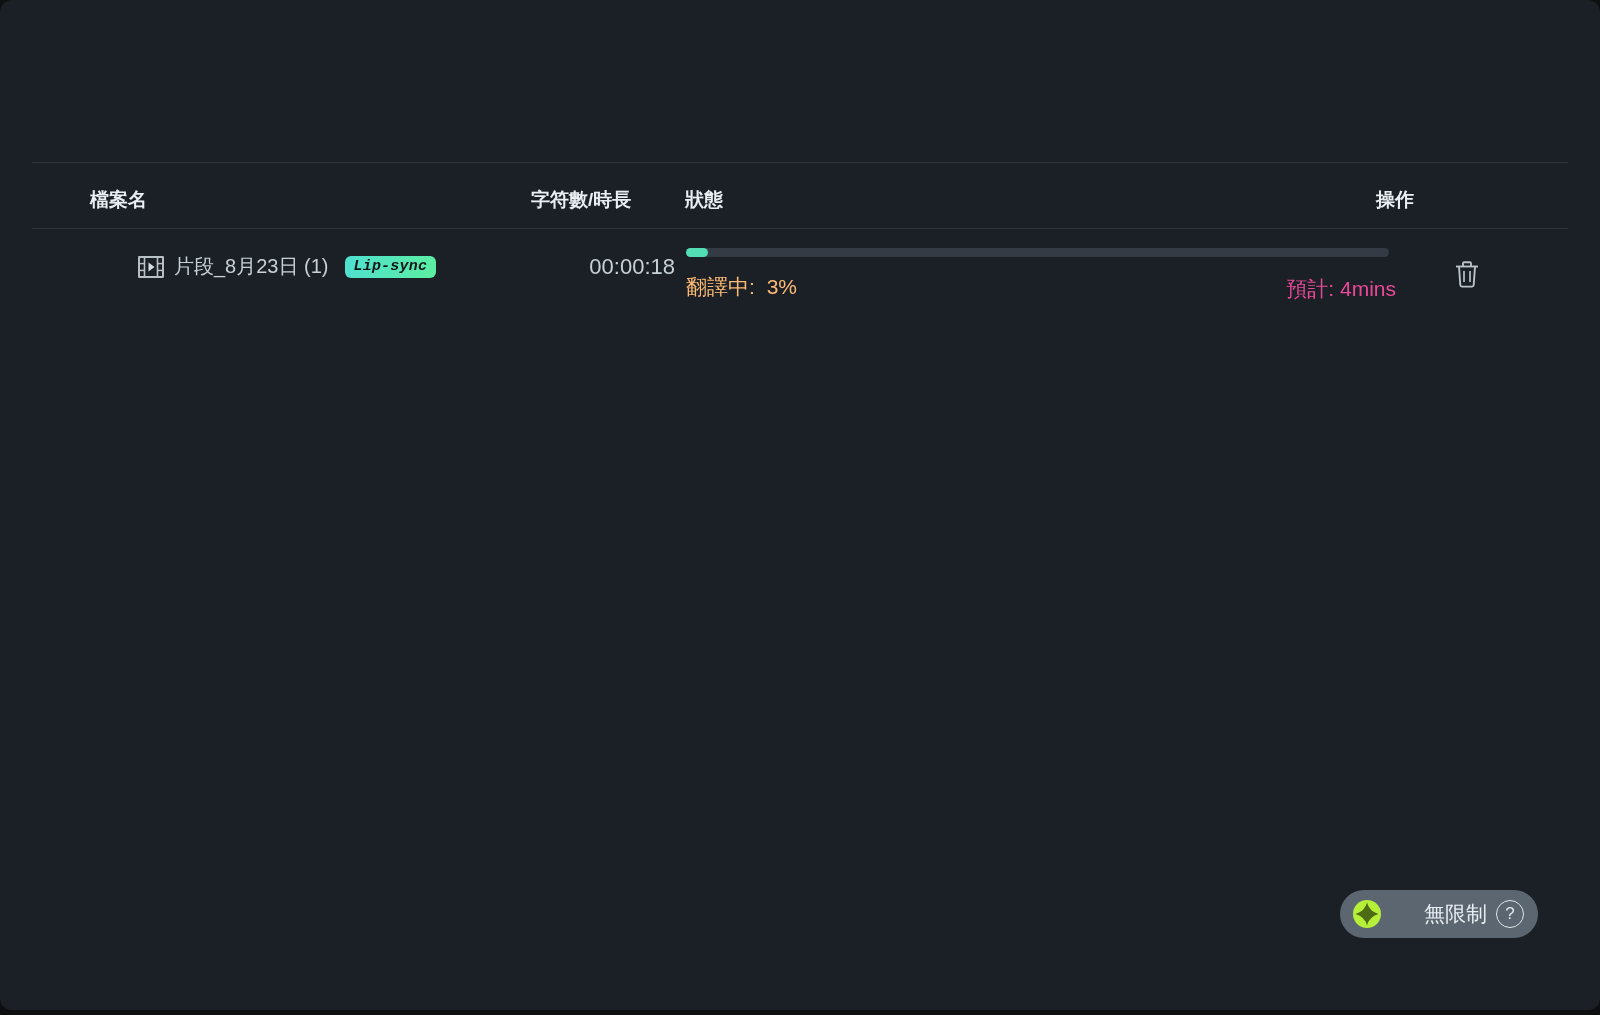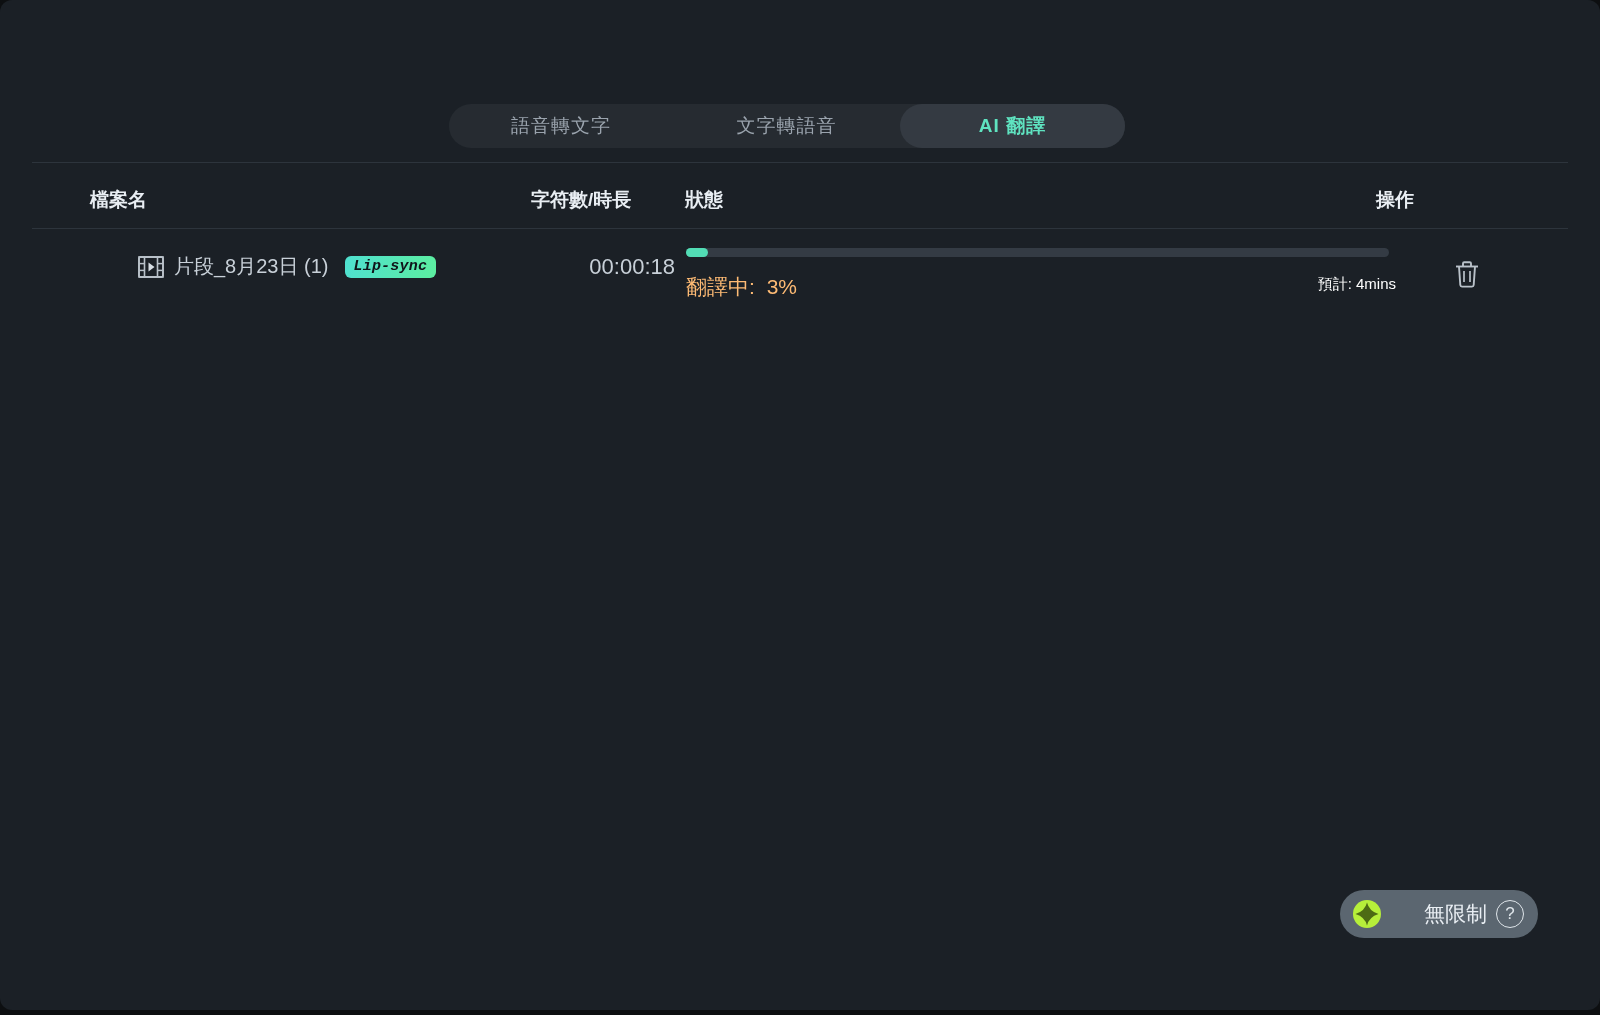--- a/index.html
+++ b/index.html
@@ -174,22 +174,22 @@
     position: absolute;
     left: 0; top: 34px;
     font-size: 21px;
     color: #fdba74;
     white-space: nowrap;
   }
   .status-text .pct { margin-left: 6px; }
   .eta-text {
     position: absolute;
     right: 0; top: 36px;
-    font-size: 15px;
-    color: #ffffff;
+    font-size: 21px;
+    color: #ec4899;
     white-space: nowrap;
   }
 
   .act-cell {
     position: absolute;
     left: 1400px; top: 22px;
     width: 70px; height: 46px;
     display: flex;
     align-items: center;
     justify-content: center;
@@ -228,25 +228,20 @@
     cursor: pointer;
     flex: 0 0 auto;
   }
 </style>
 </head>
 <body>
 
 <div class="window">
 
 
-  <div class="tabs-wrap">
-    <div class="tab tab-0">語音轉文字</div>
-    <div class="tab tab-1">文字轉語音</div>
-    <div class="tab tab-2 active">AI 翻譯</div>
-  </div>
 
   <div class="divider div-top"></div>
   <div class="divider div-head"></div>
 
   <div class="col-head head-file">檔案名</div>
   <div class="col-head head-dur">字符數/時長</div>
   <div class="col-head head-stat">狀態</div>
   <div class="col-head head-act">操作</div>
 
   <div class="row">

